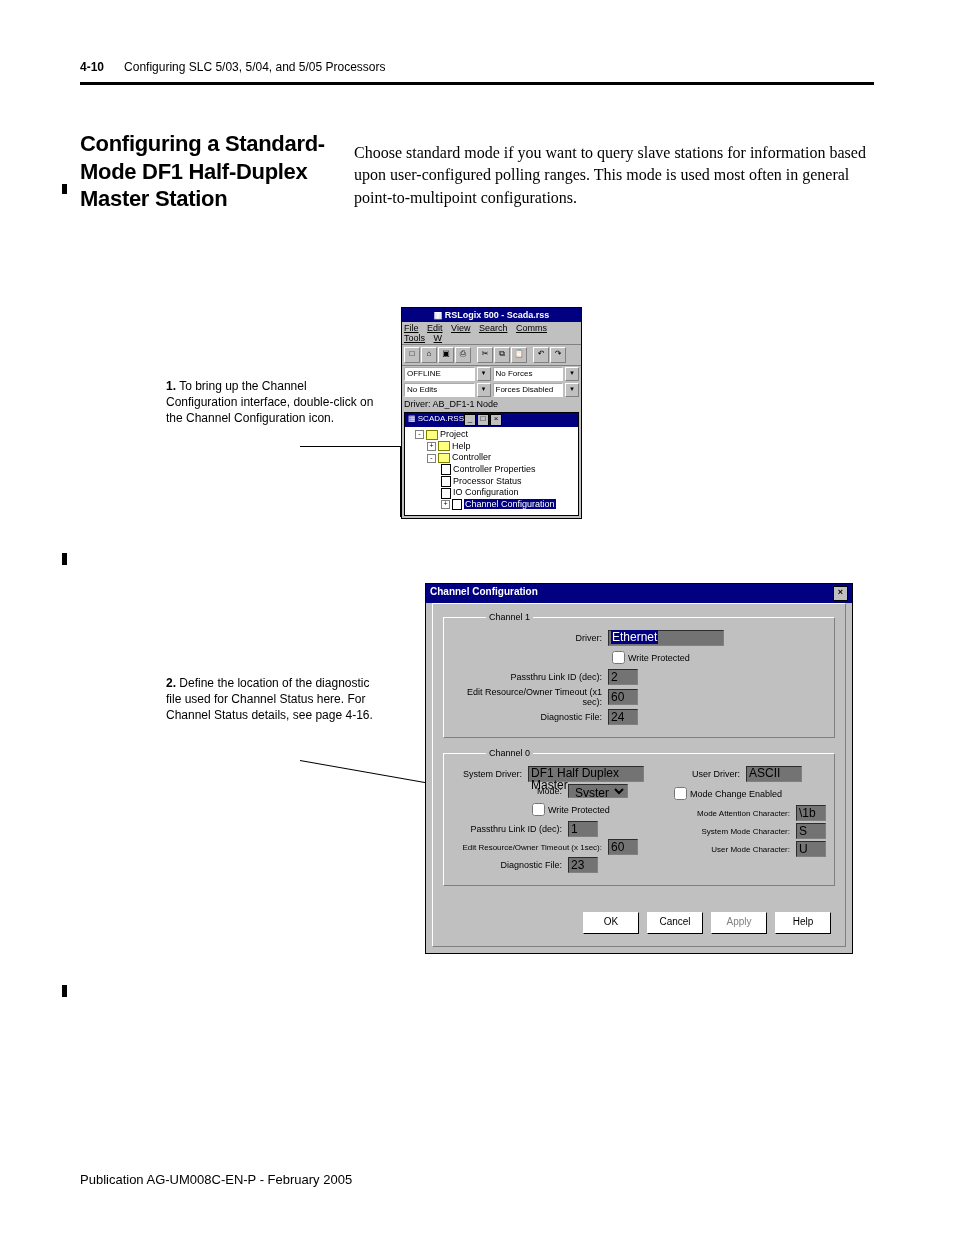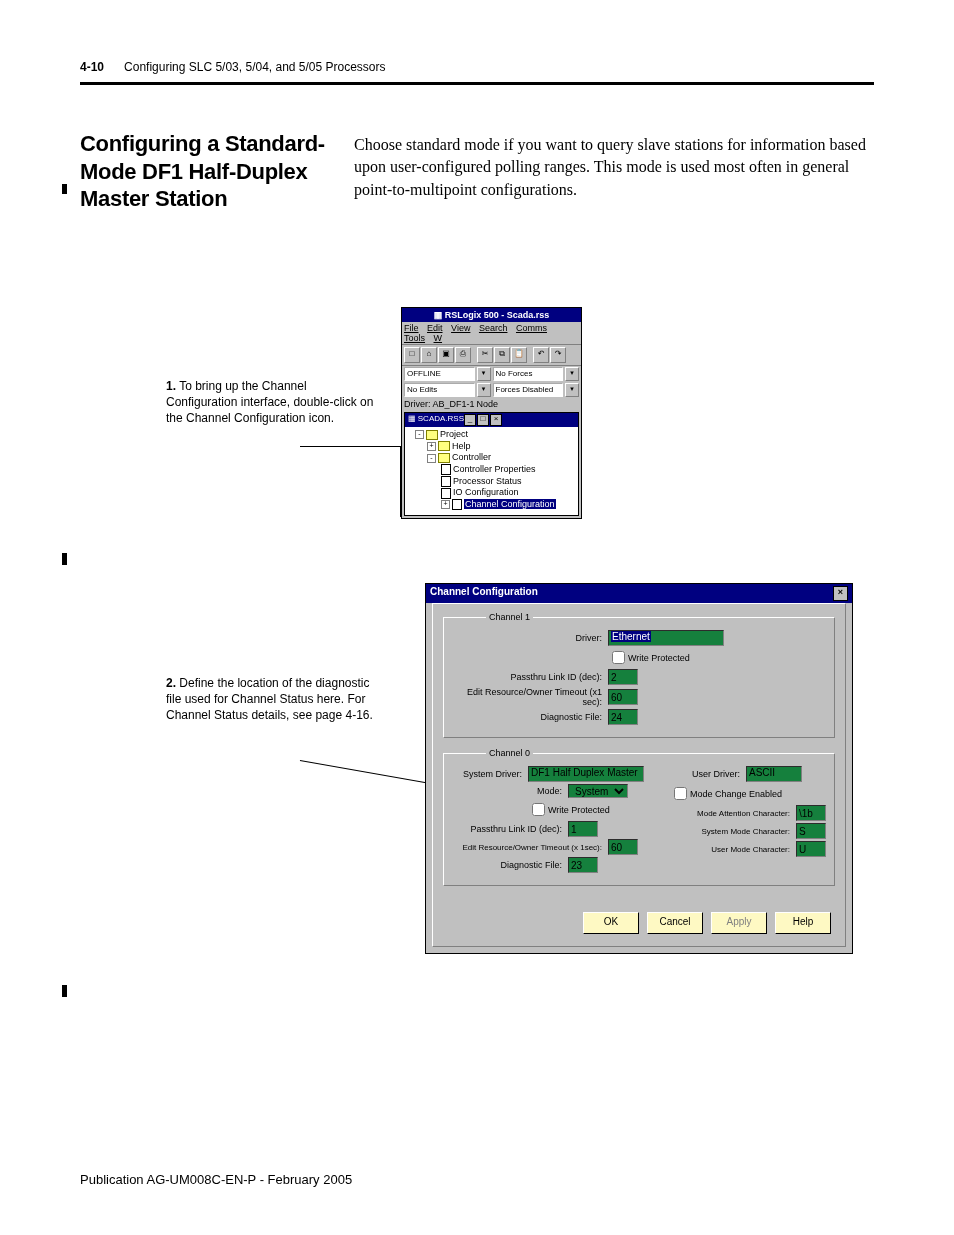--- a/index.html
+++ b/index.html
@@ -41,21 +41,21 @@
   }
   .body-text {
     position: absolute;
     left: 354px;
     top: 130px;
     right: 80px;
     font-size: 16px;
     line-height: 1.4;
     font-family: 'Adobe Garamond Pro', Garamond, Georgia, serif;
   }
-  .body-text p { margin: 4px 0 16px 0; }
+  .body-text p { margin: 12px 0 16px 0; }
   .change-bar {
     position: absolute;
     width: 5px;
     background: #000;
     left: 62px;
   }
   .callout {
     position: absolute;
     font-family: Arial, sans-serif;
     font-size: 12px;
@@ -214,38 +214,38 @@
     display:flex; align-items:center; justify-content:flex-start;
     margin:2px 0; font-size:9px;
   }
   .chancfg .row .lbl {
     width: 150px; text-align:right; padding-right:6px;
   }
   .chancfg .row .lbl-sm {
     text-align:right; padding-right:6px;
   }
   .chancfg input[type=text], .chancfg select, .chancfg .txt {
-    font-family:inherit; font-size:10px;
-    background:#15803d; border:1px inset #808080;
+    font-family:inherit; font-size:12px;
+    background:#737373; border:1px inset #808080;
     padding:0 2px; height:14px; line-height:12px;
   }
   .chancfg .w-tiny { width:24px;}
   .chancfg .w-mid { width:110px;}
   .chancfg .dual { display:flex; gap:26px;}
   .chancfg .col { flex:1; }
   .chancfg .sel-hl { background:#000080;color:#fff; padding:0 1px;}
   .chancfg .buttons {
     position:absolute; bottom:12px; right:14px;
     display:flex; gap:8px;
   }
   .chancfg .btn {
     width:54px; height:20px;
     border:1px solid #000;
     border-top-color:#fff; border-left-color:#fff;
-    background:#fef9c3; text-align:center; line-height:18px;
+    background:#ffffff; text-align:center; line-height:18px;
     font-size:10px;
   }
   .chancfg .btn.disabled { color:#808080;}
   .leader-seg {
     position:absolute; background:#000;
   }
 </style>
 </head>
 <body>
 

